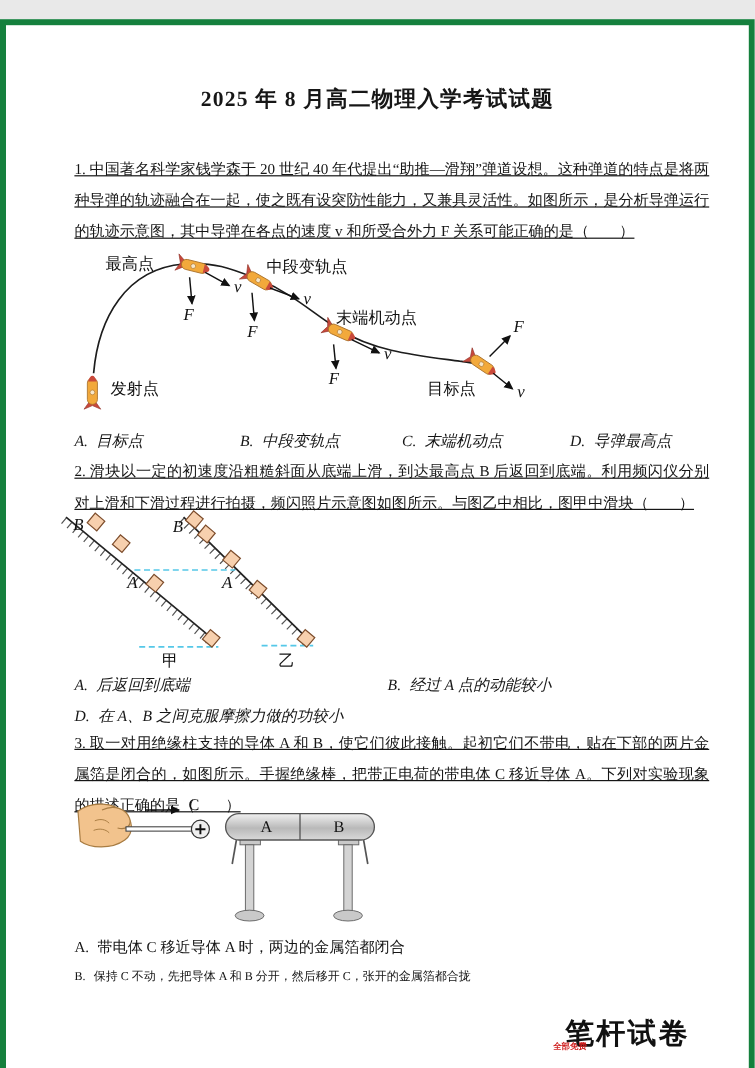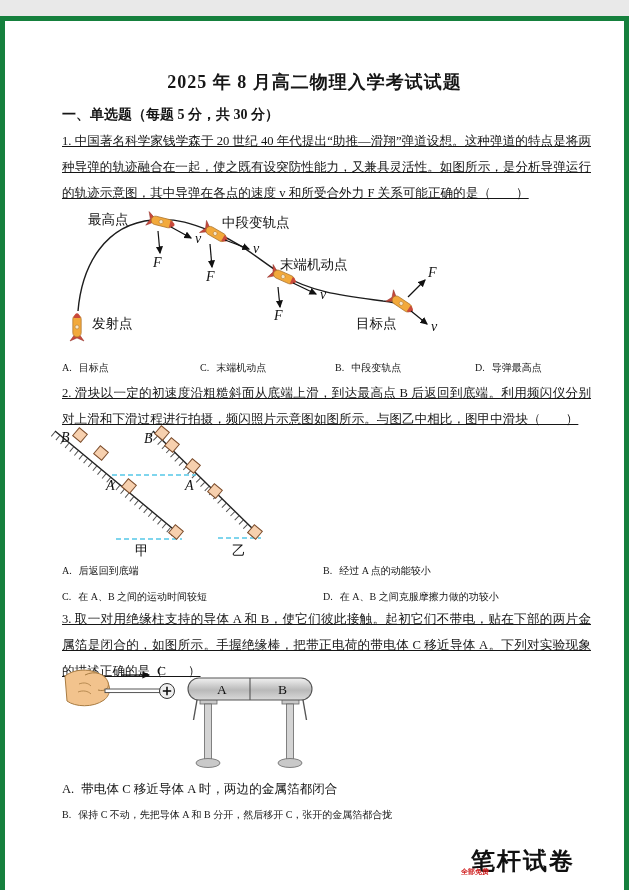--- a/index.html
+++ b/index.html
@@ -19,21 +19,21 @@
   }
   .stem{
     position:absolute;left:57px;width:529px;
     font-size:12.6px;line-height:26px;text-align:justify;text-decoration:underline;
   }
   #q1-stem{top:107px;}
   #q2-stem{top:359px;}
   #q3-stem{top:585px;}
   .options-row{
     position:absolute;left:57px;width:529px;display:grid;
-    font-size:10px;line-height:26px;
+    font-size:13px;line-height:26px;font-style:italic;
   }
   #q1-options{top:334px;grid-template-columns:138px 135px 140px auto;}
   #q2-options{top:537px;grid-template-columns:261px auto;grid-auto-rows:26px;}
   .option{white-space:nowrap;}
   .opt-key{margin-right:7px;}
   #q3-option-a{position:absolute;left:57px;top:755px;font-size:12.6px;line-height:26px;text-align:right;}
   #q3-option-b{position:absolute;left:57px;top:781px;font-size:10px;line-height:26px;}
   .diagram{position:absolute;}
   #diagram-trajectory{left:45px;top:186px;}
   #diagram-strobe{left:25px;top:402px;}
@@ -56,21 +56,20 @@
     font-family:"DejaVu Sans Mono","Liberation Mono",monospace;
     font-size:13.5px;font-weight:bold;color:#111;
   }
 </style>
 </head>
 <body>
 
 <div class="page">
 
   <div class="exam-title">2025 年 8 月高二物理入学考试试题</div>
-  <div class="section-heading">一、单选题（每题 5 分，共 30 分）</div>
 
   <div class="stem" id="q1-stem">1. 中国著名科学家钱学森于 20 世纪 40 年代提出“助推—滑翔”弹道设想。这种弹道的特点是将两种导弹的轨迹融合在一起，使之既有设突防性能力，又兼具灵活性。如图所示，是分析导弹运行的轨迹示意图，其中导弹在各点的速度 v 和所受合外力 F 关系可能正确的是（　　）</div>
 
   <svg class="diagram" id="diagram-trajectory" width="420" height="150" viewBox="0 0 420 150">
     <defs>
       <marker id="arr1" markerWidth="8" markerHeight="8" refX="5.5" refY="3" orient="auto">
         <path d="M0,0 L6.5,3 L0,6 Z" fill="#111"></path>
       </marker>
       <g id="rocket">
         <path d="M-15,-7 L-8,-2 L-8,2 L-15,7 L-12,0 Z" fill="#c9493b" stroke="#8f2f26" stroke-width="0.5"></path>
@@ -108,22 +107,22 @@
     <text class="it" x="156" y="74">F</text>
     <text class="it" x="203" y="46">v</text>
     <text class="it" x="224" y="113">F</text>
     <text class="it" x="270" y="92">v</text>
     <text class="it" x="378" y="70">F</text>
     <text class="it" x="381" y="124">v</text>
   </svg>
 
   <div class="options-row" id="q1-options">
     <span class="option"><span class="opt-key">A.</span><span>目标点</span></span>
+    <span class="option"><span class="opt-key">B.</span><span>中段变轨点</span></span>
     <span class="option"><span class="opt-key">C.</span><span>末端机动点</span></span>
-    <span class="option"><span class="opt-key">B.</span><span>中段变轨点</span></span>
     <span class="option"><span class="opt-key">D.</span><span>导弹最高点</span></span>
   </div>
 
   <div class="stem" id="q2-stem">2. 滑块以一定的初速度沿粗糙斜面从底端上滑，到达最高点 B 后返回到底端。利用频闪仪分别对上滑和下滑过程进行拍摄，频闪照片示意图如图所示。与图乙中相比，图甲中滑块（　　）</div>
 
   <svg class="diagram" id="diagram-strobe" width="300" height="140" viewBox="0 0 300 140">
 
     <line x1="22.8" y1="10.7" x2="145.8" y2="112.7" stroke="#555" stroke-width="6" stroke-dasharray="1 5"></line>
     <line x1="25" y1="8" x2="148" y2="110" stroke="#222" stroke-width="1.4"></line>
 
@@ -151,21 +150,20 @@
     <text class="it" x="76" y="67">A</text>
     <text class="it" x="114" y="20">B</text>
     <text class="it" x="155" y="67">A</text>
     <text class="cjk" x="105" y="132">甲</text>
     <text class="cjk" x="202" y="132">乙</text>
   </svg>
 
   <div class="options-row" id="q2-options">
     <span class="option"><span class="opt-key">A.</span><span>后返回到底端</span></span>
     <span class="option"><span class="opt-key">B.</span><span>经过 A 点的动能较小</span></span>
-    <span class="option"><span class="opt-key">C.</span><span>在 A、B 之间的运动时间较短</span></span>
     <span class="option"><span class="opt-key">D.</span><span>在 A、B 之间克服摩擦力做的功较小</span></span>
   </div>
 
   <div class="stem" id="q3-stem">3. 取一对用绝缘柱支持的导体 A 和 B，使它们彼此接触。起初它们不带电，贴在下部的两片金属箔是闭合的，如图所示。手握绝缘棒，把带正电荷的带电体 C 移近导体 A。下列对实验现象的描述正确的是（　　）</div>
 
   <svg class="diagram" id="diagram-electro" width="310" height="122" viewBox="0 0 310 122">
     <defs>
       <marker id="arr3" markerWidth="8" markerHeight="8" refX="5.5" refY="3" orient="auto">
         <path d="M0,0 L6.5,3 L0,6 Z" fill="#111"></path>
       </marker>

